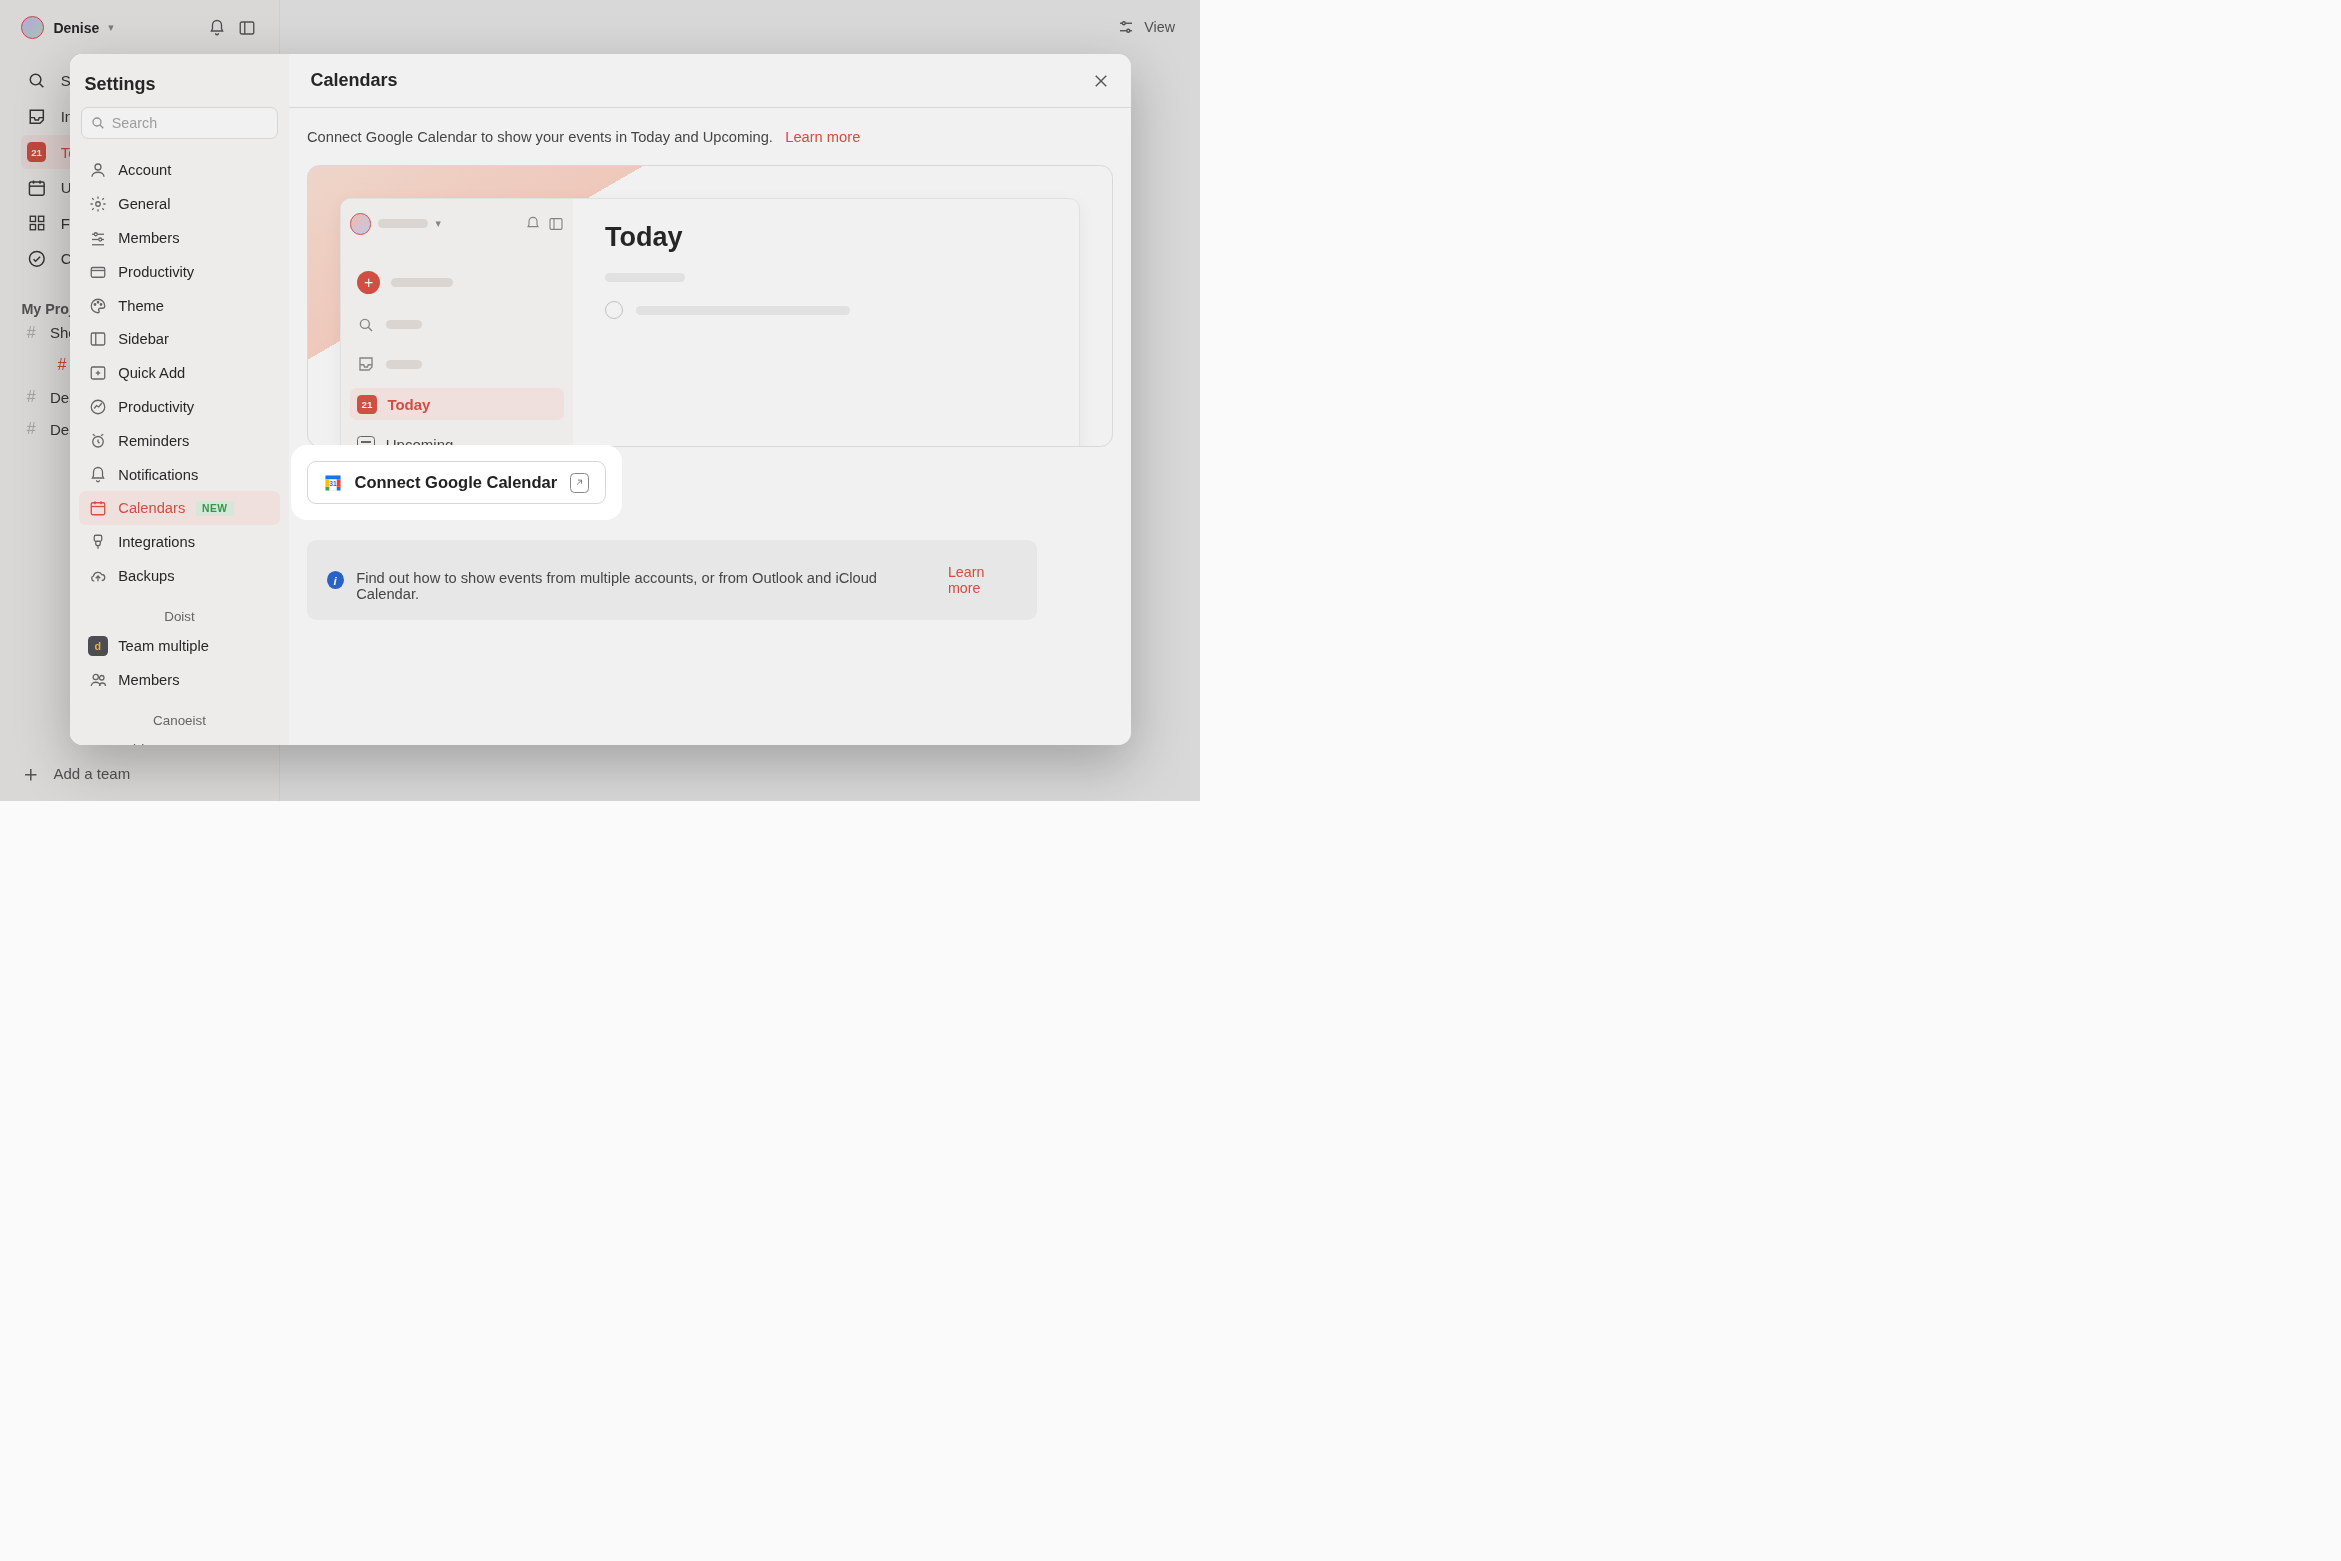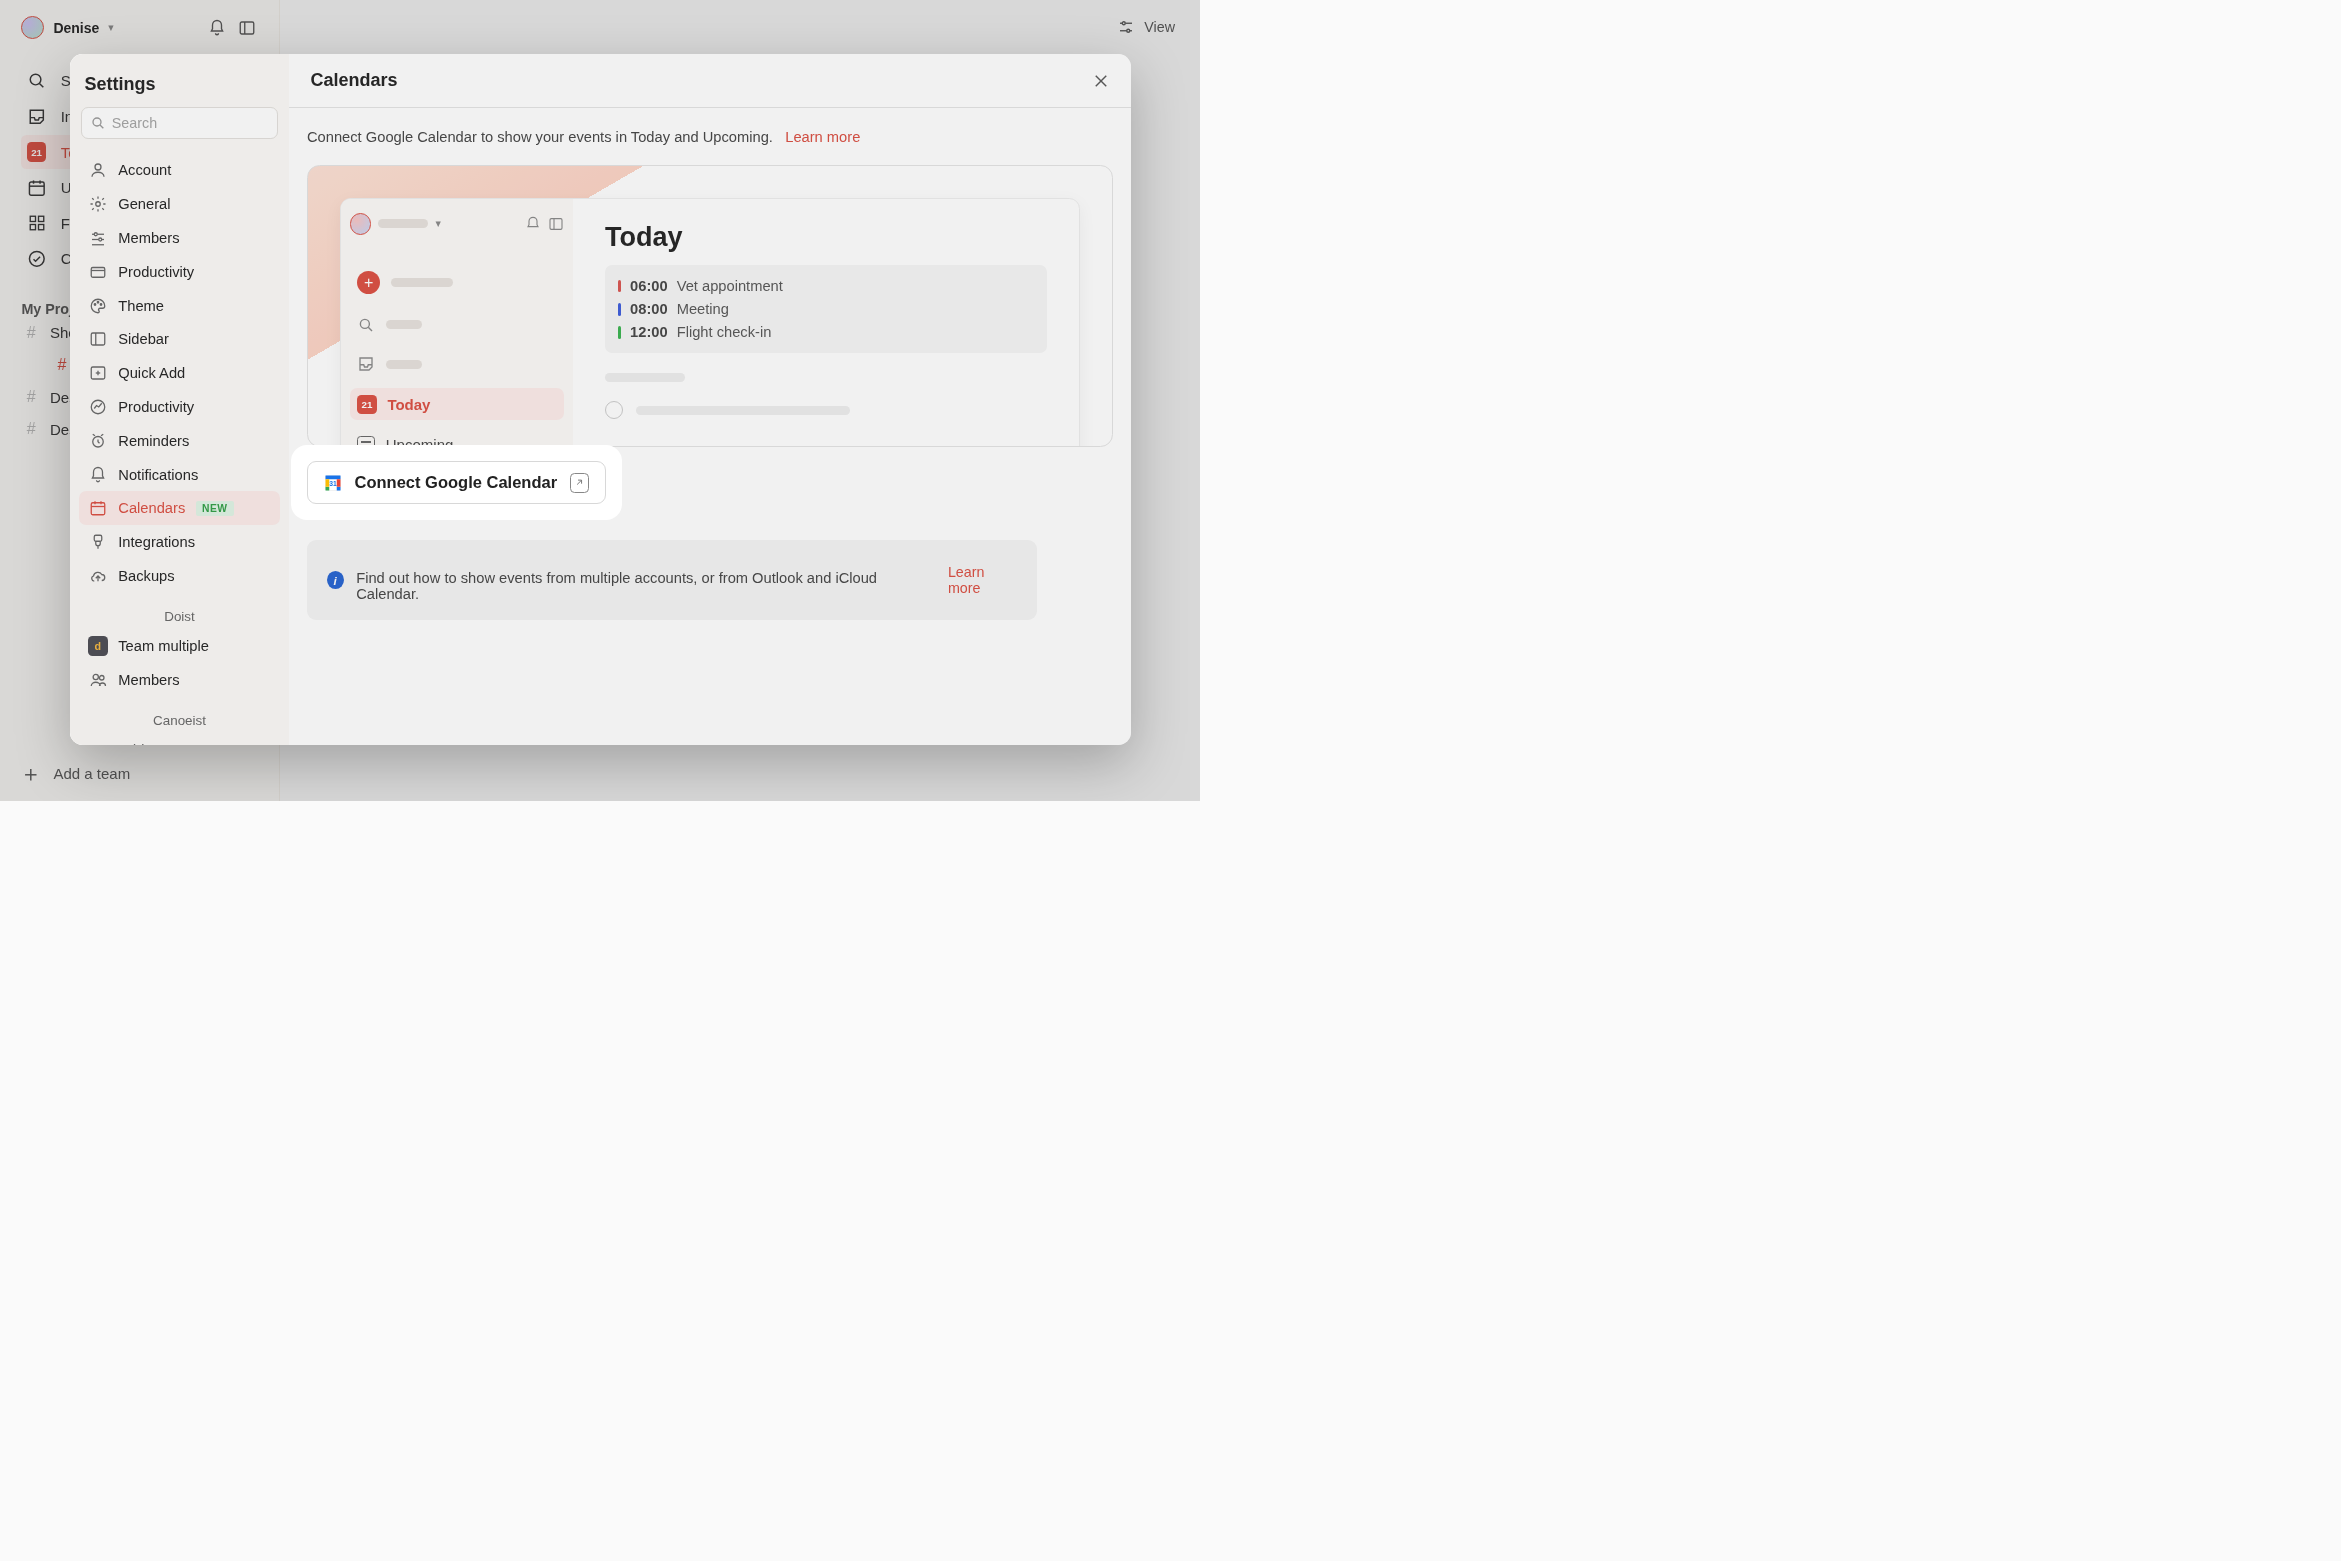--- a/index.html
+++ b/index.html
@@ -466,39 +466,20 @@
                 <span class="pv-cal">21</span>
                 <span style="font-weight:600;font-size:15px;">Today</span>
               </div>
             <div class="pv-row">
                 <span class="pv-cal-outline"></span>
                 <span style="font-size:15px;color:#444;">Upcoming</span>
               </div>
           </div>
           <div class="pv-right">
             <h1>Today</h1>
-            <div style="background:#f6f6f6;border-radius:7.1px;padding:9px 12.5px;">
-              <div id="pv-events">
-                  <div class="pv-eventrow">
-                    <span class="dot" style="background:#d9534f"></span>
-    <span class="pv-time">06:00</span>
-    <span class="pv-label">Vet appointment</span>
-                  </div>
-                  <div class="pv-eventrow">
-                    <span class="dot" style="background:#3b5bdb"></span>
-    <span class="pv-time">08:00</span>
-    <span class="pv-label">Meeting</span>
-                  </div>
-                  <div class="pv-eventrow">
-                    <span class="dot" style="background:#37b24d"></span>
-    <span class="pv-time">12:00</span>
-    <span class="pv-label">Flight check-in</span>
-                  </div>
-                </div>
-            </div>
             <div class="pv-skel" style="width:80px;"></div>
             <div style="display:flex;gap:12.5px;align-items:center;margin-top:19.6px;">
               <span style="width:18px;height:18px;border:1.6px solid #ccc;border-radius:50%;"></span>
               <div class="pv-skel" style="width:214px;margin-top:0;"></div>
             </div>
           </div>
         </div>
       </div>
 
       <div class="connect-wrap">

